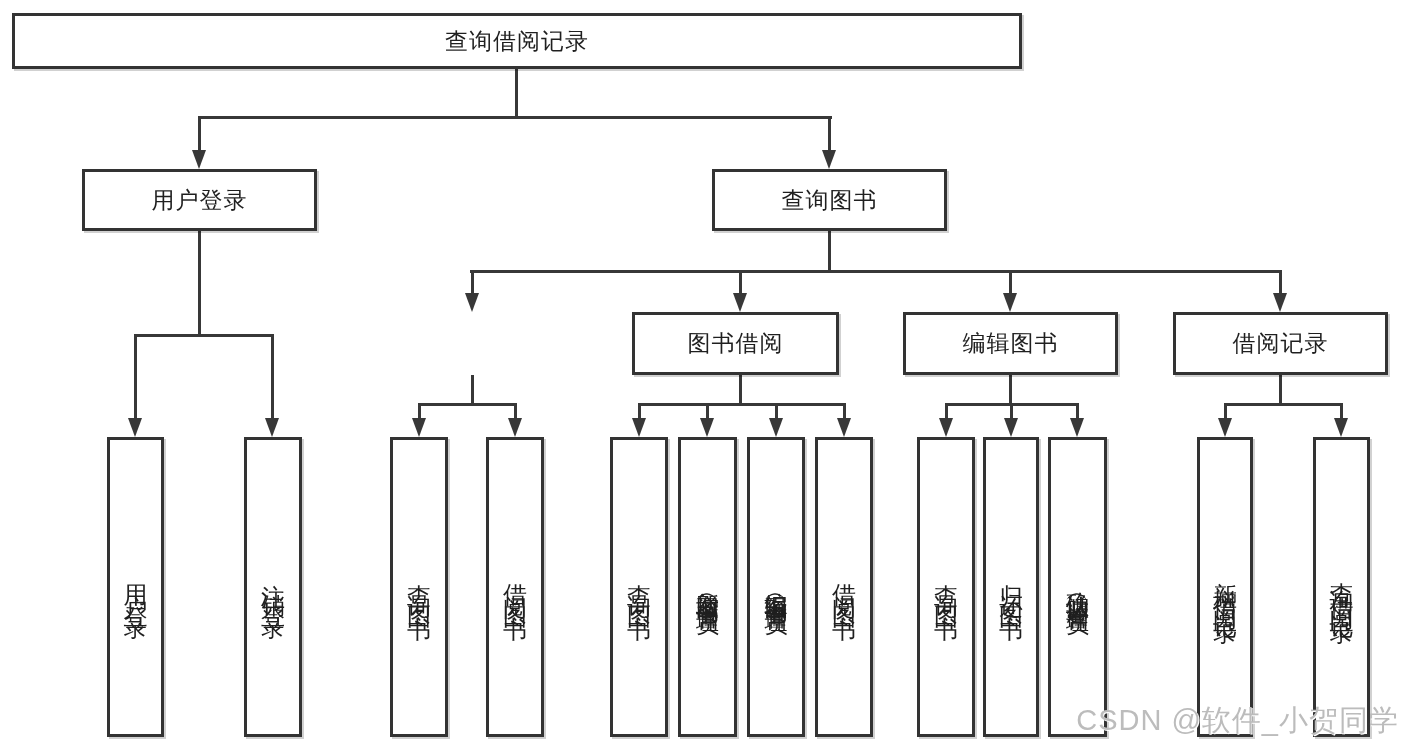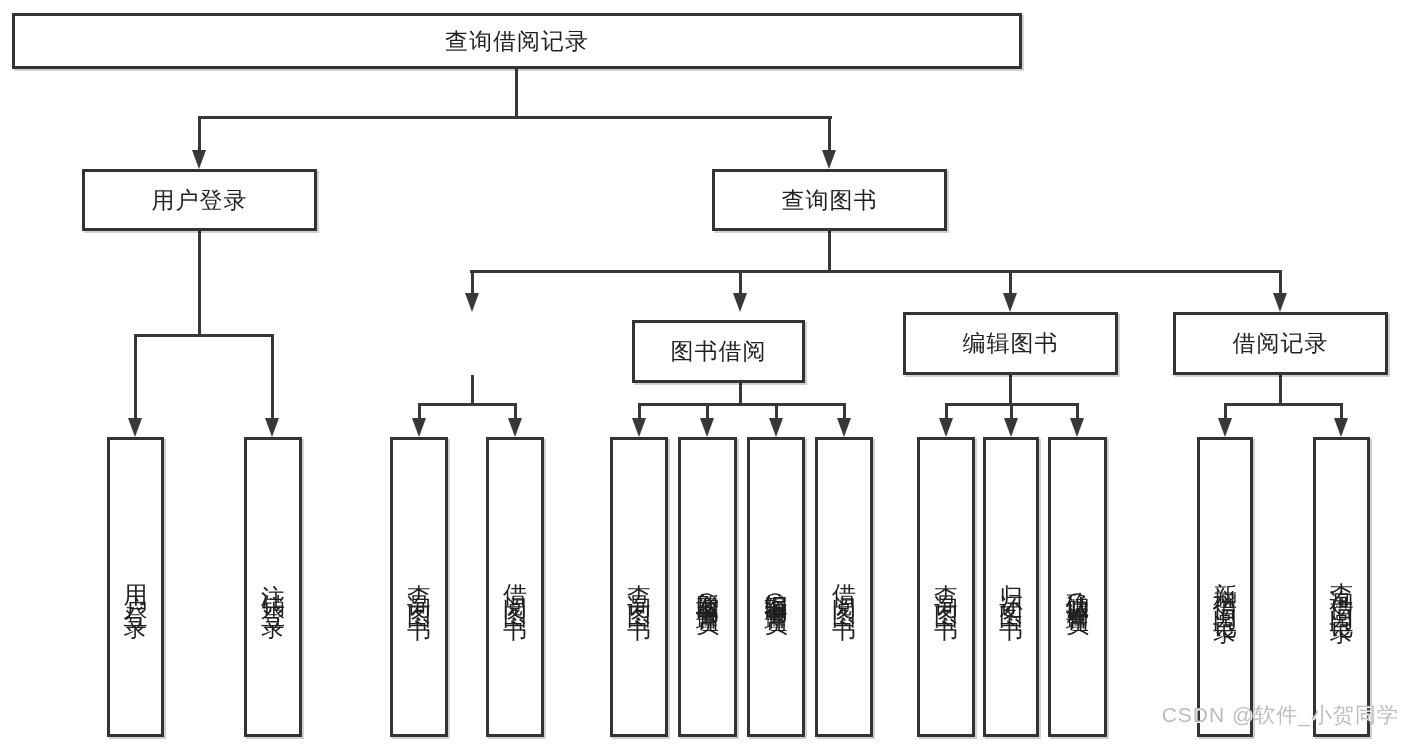--- a/index.html
+++ b/index.html
@@ -22,21 +22,21 @@
   }
   .leaf.med span{letter-spacing:8px;}
   .leaf.tight span{letter-spacing:3px;font-size:23px;}
 
   
   .vl{position:absolute;width:3px;background:var(--line);}
   .hl{position:absolute;height:3px;background:var(--line);}
   .ah{position:absolute;width:0;height:0;border-left:7px solid transparent;border-right:7px solid transparent;border-top:19px solid var(--line);}
 
   .watermark{
-    position:absolute;right:6px;bottom:18px;font-size:21px;color:var(--watermark);
+    position:absolute;right:6px;bottom:6px;font-size:29px;color:var(--watermark);
     letter-spacing:1px;text-shadow:1px 1px 0 #fff;white-space:nowrap;
   }
 </style>
 </head>
 <body>
 
 <div class="canvas">
 
   <div class="vl" style="left:515px;top:68px;height:50px"></div>
   <div class="hl" style="left:198px;top:116px;width:634px"></div>
@@ -101,21 +101,21 @@
     <span>查询借阅记录</span>
   </div>
 
   <div class="node" style="left:82px;top:169px;width:235px;height:62px">
     <span>用户登录</span>
   </div>
   <div class="node" style="left:712px;top:169px;width:235px;height:62px">
     <span>查询图书</span>
   </div>
 
-  <div class="node" style="left:632px;top:320px;width:173px;height:63px">
+  <div class="node" style="left:632px;top:312px;width:207px;height:63px">
     <span>图书借阅</span>
   </div>
   <div class="node" style="left:903px;top:312px;width:215px;height:63px">
     <span>编辑图书</span>
   </div>
   <div class="node" style="left:1173px;top:312px;width:215px;height:63px">
     <span>借阅记录</span>
   </div>
 
   <div class="node leaf" style="left:107px;top:437px;width:57px;height:300px">

